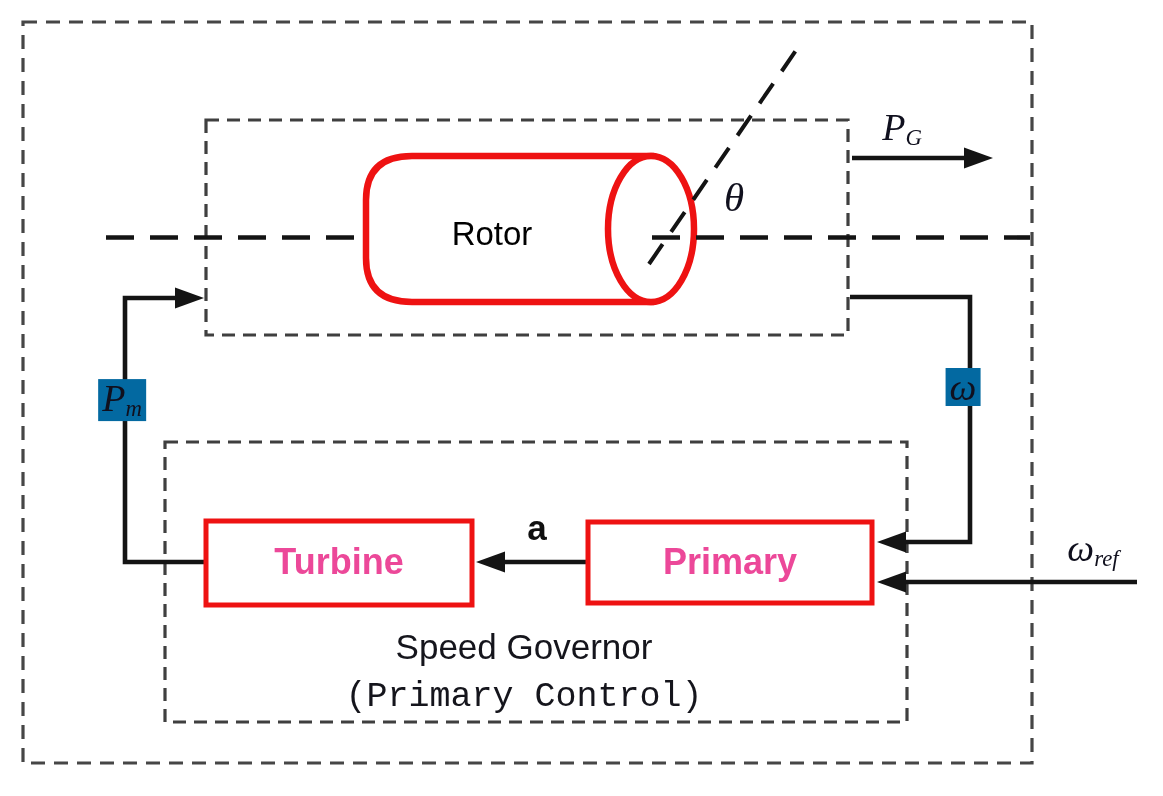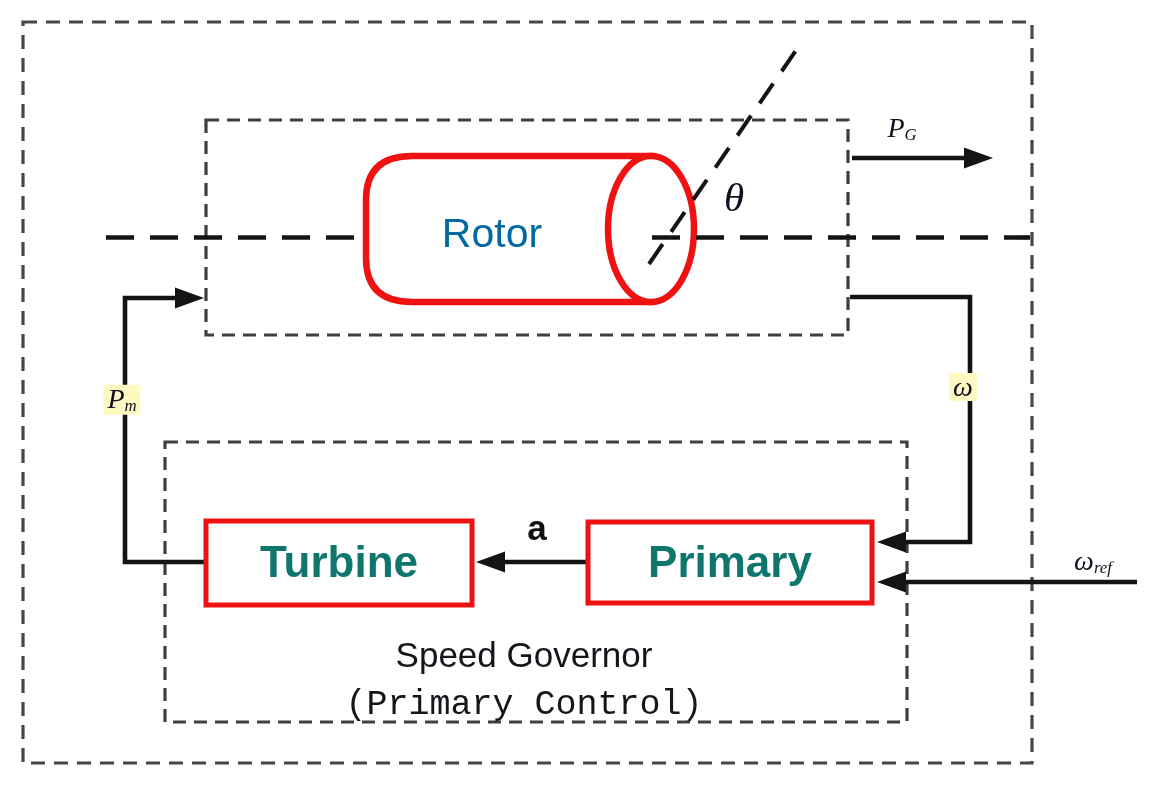--- a/index.html
+++ b/index.html
@@ -17,28 +17,28 @@
   .arrowhead { fill:#141414; stroke:none; }
 
   .shaft { stroke:#141414; stroke-width:4.6; stroke-dasharray:28 16; fill:none; }
   .diag  { stroke:#141414; stroke-width:4;   stroke-dasharray:24 15; fill:none; }
 
   .redbox { fill:#ffffff; stroke:#ee1212; stroke-width:5; }
   .cyl    { fill:#ffffff; stroke:#ee1212; stroke-width:6.5; }
 
   .lbl { position:absolute; transform:translate(-50%,-50%); white-space:nowrap;
          line-height:1; user-select:none; }
-  .sans  { color:#15151c; font-size:35px;margin-top:8px; }
-  .boxlbl{ color:#0f766e; font-size:44px; font-weight:bold; }
+  .sans  { color:#15151c; font-size:35px; }
+  .boxlbl{ color:#ec4899; font-size:36px; font-weight:bold; }
   .alabel{ color:#0f0f0f; font-size:35px; font-weight:bold; }
   .math  { font-family:"Liberation Serif","DejaVu Serif",serif; font-style:italic;
-           color:#10101e; font-size:28px; }
+           color:#10101e; font-size:38px; }
   .math sub { font-size:0.6em; font-style:italic; vertical-align:-0.22em; letter-spacing:0; }
-  .wbg { background:#fef9c3; padding:0 4px; }
-  .rotorlbl { color:#0369a1; font-size:41px; }
+  .wbg { background:#0369a1; padding:0 4px; }
+  .rotorlbl { color:#000000; font-size:33px; }
 </style>
 </head>
 <body>
 
 <div id="stage">
 
   <svg id="diagram-svg" width="1163" height="796" viewBox="0 0 1163 796">
 
     <rect class="dashbox outer-dash" x="23" y="22" width="1009" height="741"></rect>
     <rect class="dashbox inner-dash" x="206" y="120" width="642" height="215"></rect>
@@ -90,21 +90,21 @@
   </div>
 
   <div class="lbl math" style="left:734px; top:197px; font-size:41px;">
     <span>θ</span>
   </div>
 
   <div class="lbl math wbg" style="left:963px; top:387px;">
     <span>ω</span>
   </div>
 
-  <div class="lbl math" style="left:1093px; top:550px;margin-top:12px;">
+  <div class="lbl math" style="left:1093px; top:550px;">
     <span>ω</span><sub>ref</sub>
   </div>
 
   <div class="lbl math wbg" style="left:122px; top:400px;">
     <span>P</span><sub>m</sub>
   </div>
 
 </div>
 
 </body></html>

